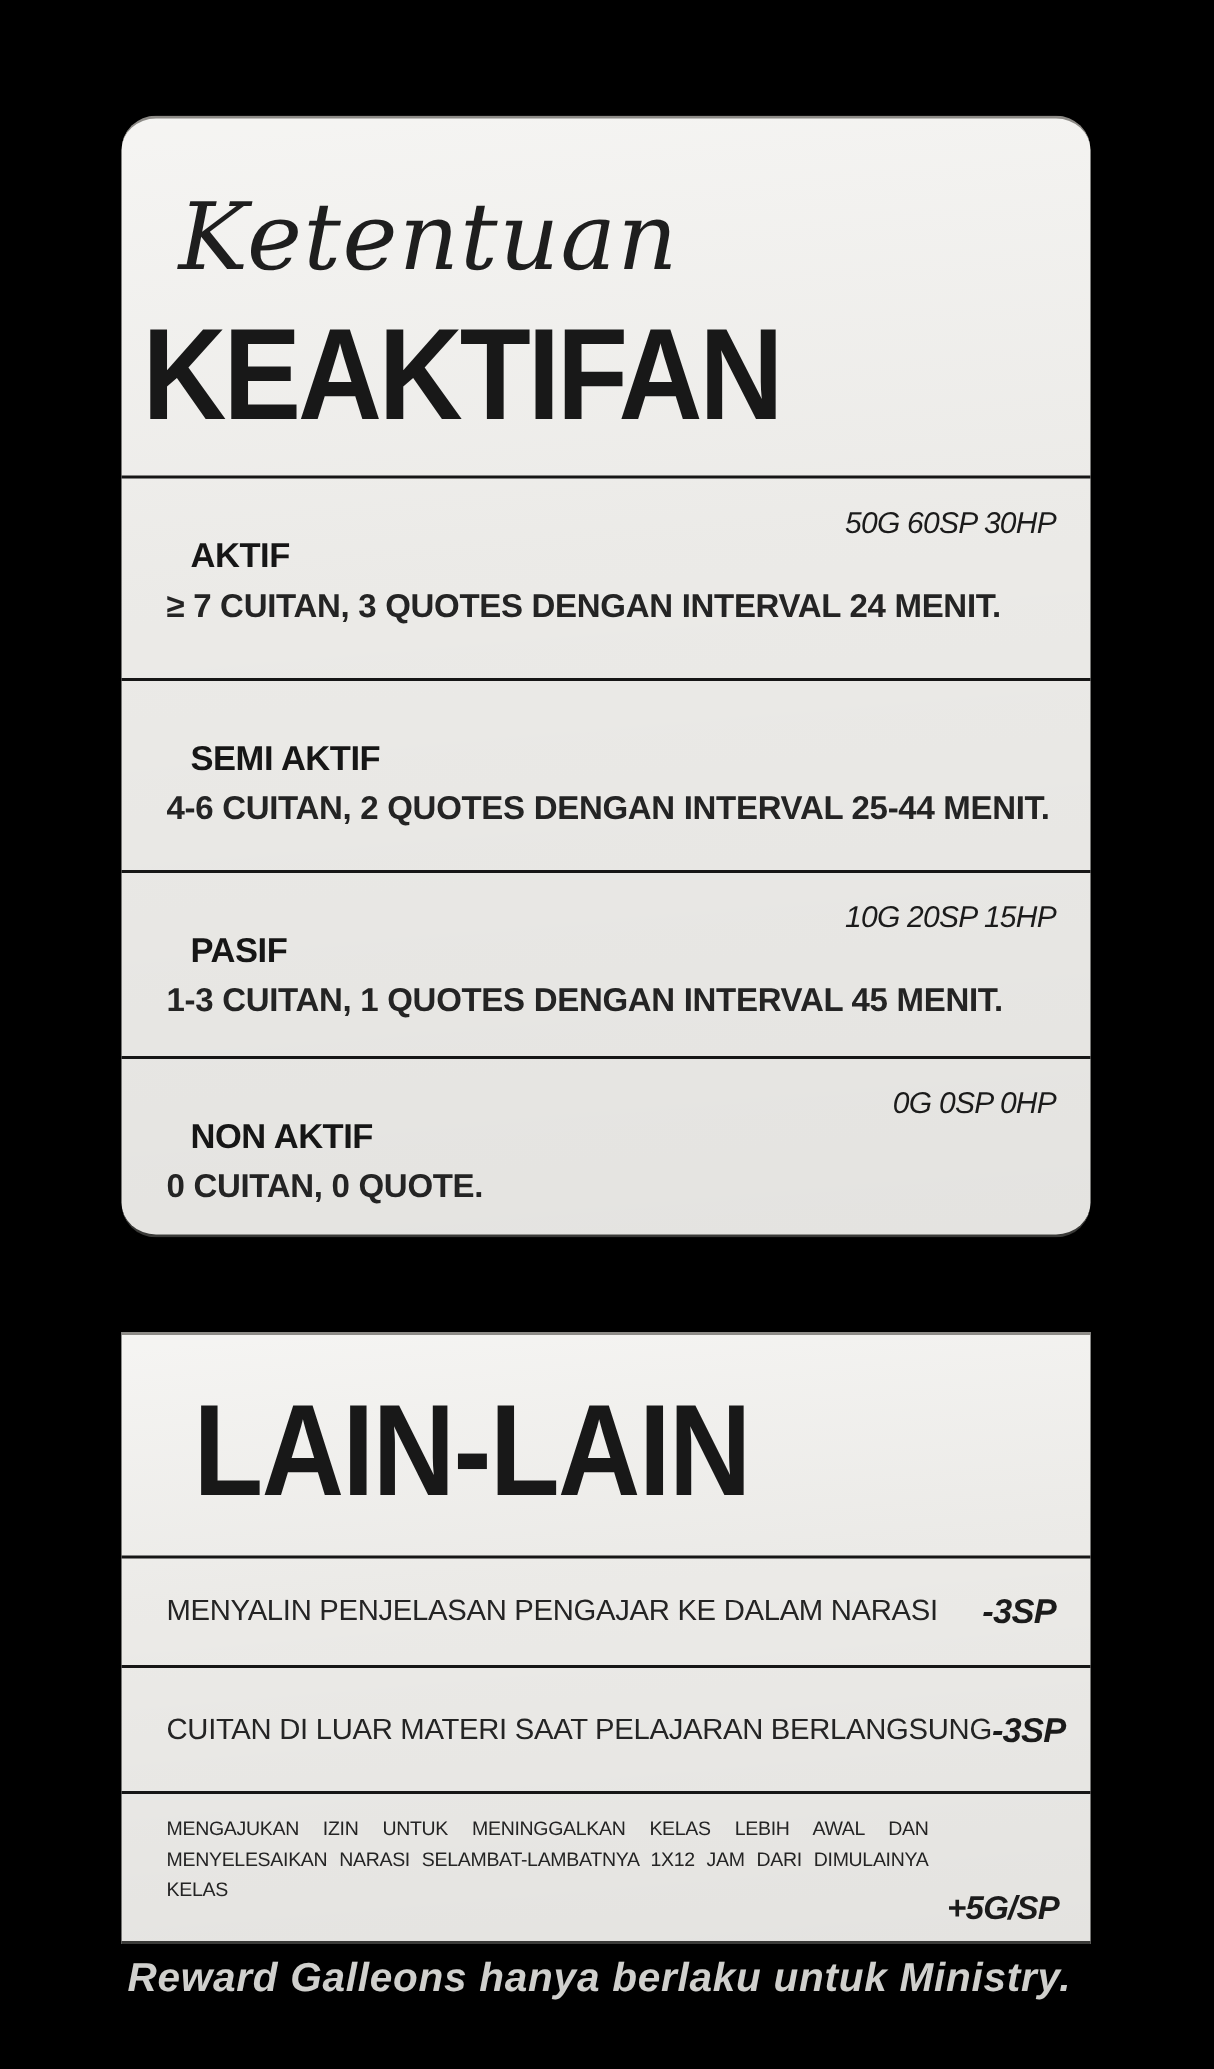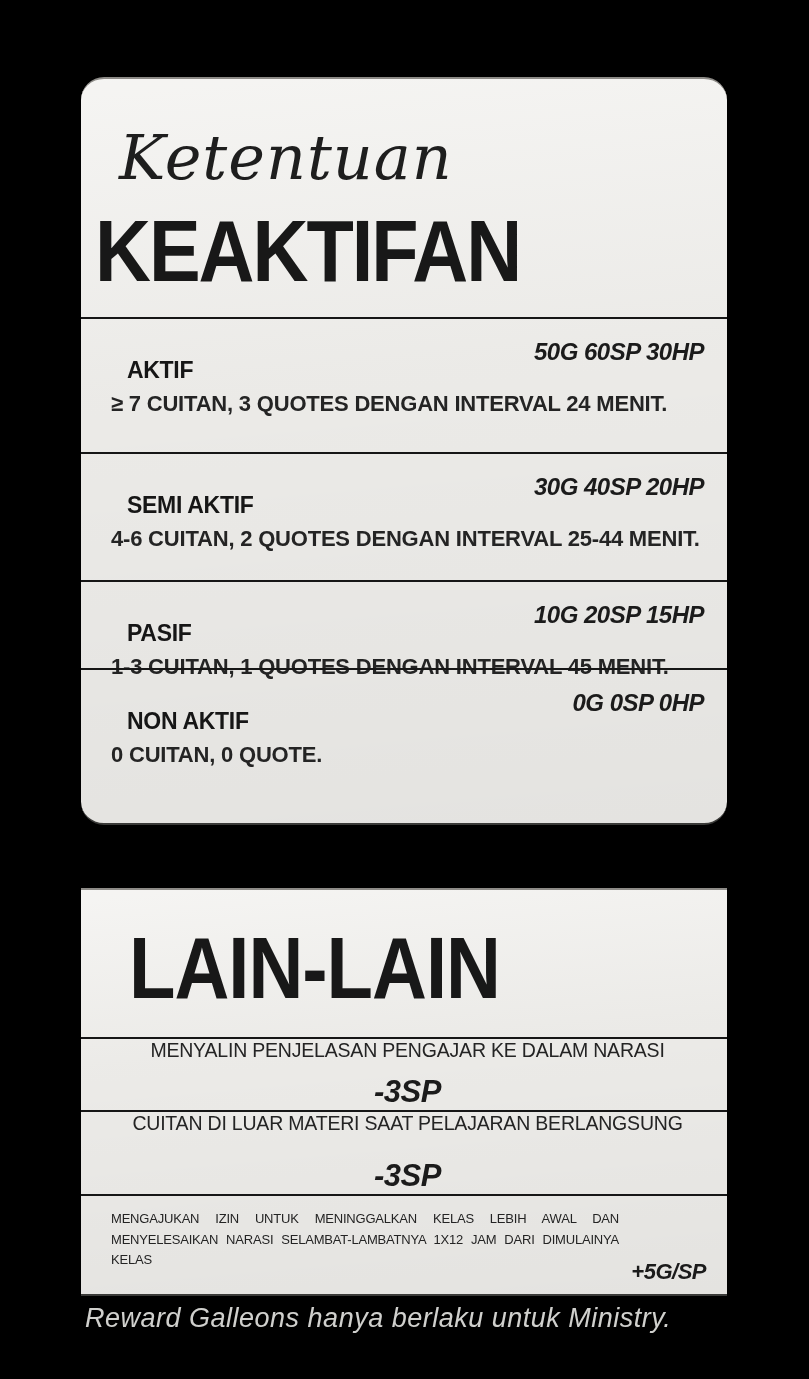--- a/index.html
+++ b/index.html
@@ -59,28 +59,28 @@
   }
 
   
   .k-row {
     position: relative;
     border-top: 2px solid #161616;
     box-sizing: border-box;
   }
   .k-row-1 { height: 135px; }
   .k-row-2 { height: 128px; }
-  .k-row-3 { height: 88px; }
+  .k-row-3 { height: 124px; }
   .k-row-4 { height: 139px; }
   .k-reward {
     position: absolute;
     top: 19px;
     right: 23px;
-    font-size: 24px;
-    font-weight: 700;
+    font-size: 20px;
+    font-weight: 400;
     font-style: italic;
     letter-spacing: -0.5px;
     color: #1b1b1b;
     white-space: nowrap;
   }
   .k-label {
     position: absolute;
     left: 46px;
     top: 38px;
     font-size: 23px;
@@ -118,38 +118,37 @@
     white-space: nowrap;
   }
   .l-row {
     position: relative;
     border-top: 2px solid #161616;
     box-sizing: border-box;
     display: flex;
     align-items: center;
     justify-content: space-between;
     padding: 0 23px 0 30px;
-    flex-direction: column;
   }
   .l-row-1 { height: 73px; }
   .l-row-2 { height: 84px; align-items: center; }
   .l-row-3 {
     height: 117px;
     display: block;
     padding: 0;
   }
   .l-desc {
     font-size: 19.5px;
     font-weight: 400;
     letter-spacing: -0.2px;
     color: #242424;
     white-space: nowrap;
   }
   .l-penalty {
-    font-size: 31px;
+    font-size: 23px;
     font-weight: 800;
     font-style: italic;
     letter-spacing: -0.5px;
     color: #1b1b1b;
     white-space: nowrap;
   }
   .l-desc-justify {
     position: absolute;
     left: 30px;
     top: 13px;
@@ -172,21 +171,21 @@
     letter-spacing: -0.5px;
     color: #1b1b1b;
   }
 
   
   .footer-note {
     position: absolute;
     left: 85px;
     top: 1303px;
     font-size: 27px;
-    font-weight: 400;
+    font-weight: 700;
     font-style: italic;
     letter-spacing: 0.5px;
     color: #e2e2df;
     opacity: 0.92;
     text-shadow: 0 0 1px rgba(0,0,0,0.5);
     white-space: nowrap;
   }
 </style>
 </head>
 <body>
@@ -198,21 +197,20 @@
     <div class="block-title">KEAKTIFAN</div>
   </div>
 
   <div class="k-row k-row-1">
     <div class="k-reward">50G 60SP 30HP</div>
     <div class="k-label">AKTIF</div>
     <div class="k-desc">≥ 7 CUITAN, 3 QUOTES DENGAN INTERVAL 24 MENIT.</div>
   </div>
 
   <div class="k-row k-row-2">
-    <div class="k-reward">30G 40SP 20HP</div>
     <div class="k-label">SEMI AKTIF</div>
     <div class="k-desc">4-6 CUITAN, 2 QUOTES DENGAN INTERVAL 25-44 MENIT.</div>
   </div>
 
   <div class="k-row k-row-3">
     <div class="k-reward">10G 20SP 15HP</div>
     <div class="k-label">PASIF</div>
     <div class="k-desc">1-3 CUITAN, 1 QUOTES DENGAN INTERVAL 45 MENIT.</div>
   </div>
 

